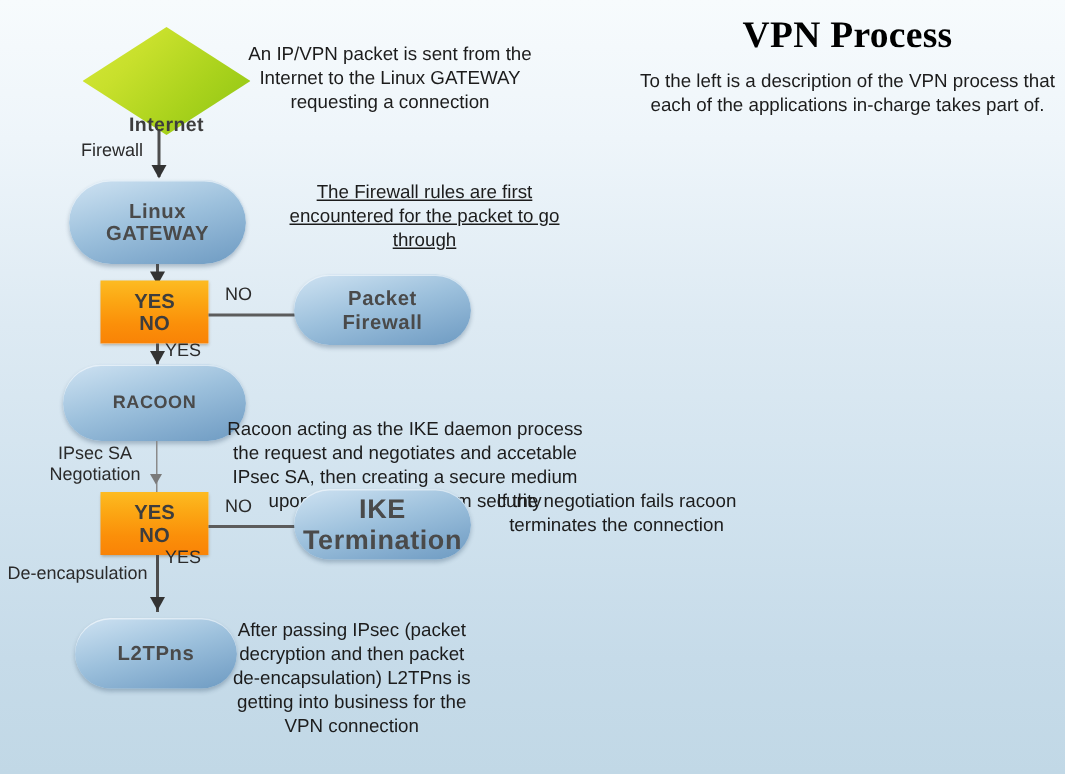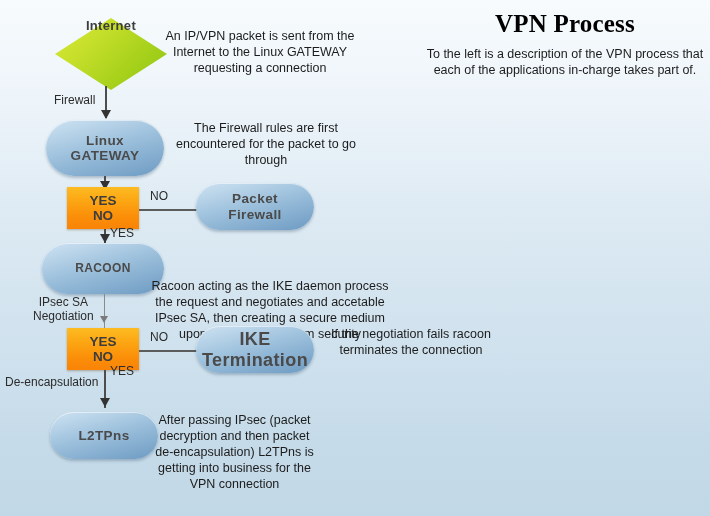--- a/index.html
+++ b/index.html
@@ -50,21 +50,21 @@
     color: #3d3d3d;
     font-weight: bold;
     line-height: 1.12;
     box-shadow: 0 1px 2px rgba(90,60,10,0.35);
   }
 
   
   .diamond-wrap {
     position: absolute;
     display: flex;
-    align-items: flex-start;
+    align-items: flex-end;
     justify-content: center;
   }
   .diamond-shape {
     position: absolute;
     inset: 0;
     background: linear-gradient(135deg, #d7e83a 0%, #c8e02c 30%, #a9d21c 65%, #8cc413 100%);
     clip-path: polygon(50% 0%, 100% 50%, 50% 100%, 0% 50%);
   }
   .diamond-label {
     position: relative;
@@ -155,21 +155,21 @@
   <div class="arrowhead" style="left:101px; top:110px;"></div>
   <div class="edge-label" style="left:54px; top:94px;">Firewall</div>
 
   <div class="pill" style="left:46px; top:120px; width:118px; height:56px; font-size:13.5px;">
     <div>
       <span class="lbl">Linux</span>
       <span class="lbl">GATEWAY</span>
     </div>
   </div>
 
-  <div class="note" style="left:171px; top:120px; width:190px;">The Firewall rules are first encountered for the packet to go through</div>
+  <div class="note" style="left:188px; top:120px; width:190px;text-decoration:underline;">The Firewall rules are first encountered for the packet to go through</div>
 
   <div class="vline" style="left:104px; top:176px; height:14px;"></div>
   <div class="arrowhead" style="left:100px; top:181px;"></div>
 
   <div class="decision" style="left:67px; top:187px; width:72px; height:42px; font-size:13.5px;">
     <span>YES</span>
     <span>NO</span>
   </div>
 
   <div class="hline" style="left:139px; top:209px; width:66px;"></div>

